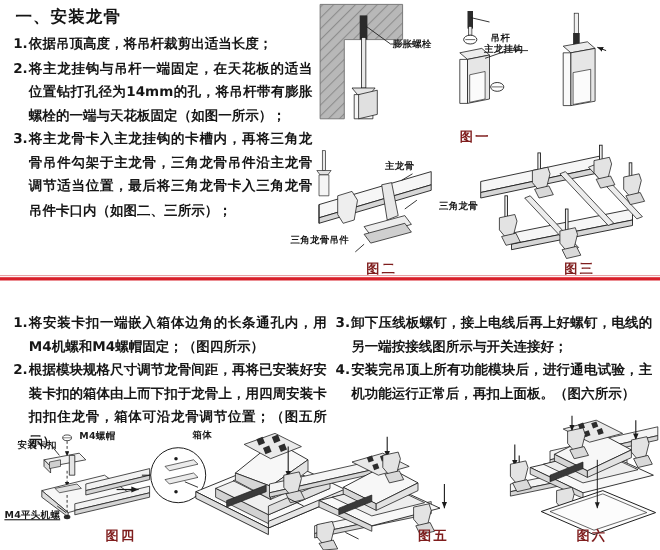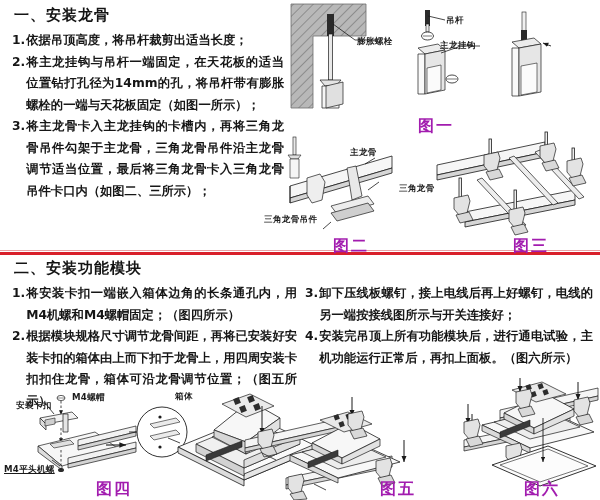--- a/index.html
+++ b/index.html
@@ -20,21 +20,21 @@
          line-height:21.5px;}
   .step{display:flex;margin-bottom:0px;}
   .step-num{flex:0 0 auto;padding-right:1px;white-space:nowrap;}
   .step-txt{flex:1 1 auto;text-align:justify;text-justify:inter-ideograph;}
 
   
   .divider{position:absolute;left:0;width:600px;height:3px;background:#d8202a;}
   .divider .hair{position:absolute;left:0;top:-2px;width:600px;height:1px;background:#e8a0a4;}
 
   
-  .fig-cap{position:absolute;font-size:16px;font-weight:bold;color:#a21caf;letter-spacing:2px;}
+  .fig-cap{position:absolute;font-size:12px;font-weight:bold;color:#7f1d1d;letter-spacing:2px;}
 
   
   .lbl{position:absolute;font-size:8.6px;font-weight:bold;color:#1b1b1b;
        white-space:nowrap;line-height:10.5px;letter-spacing:.3px;}
   .lbl.multi{white-space:normal;width:46px;}
 
   
   .art{position:absolute;left:0;top:0;width:600px;height:500px;pointer-events:none;}
   svg{display:block;overflow:visible;}
 </style>
@@ -57,21 +57,20 @@
     <div class="step">
       <span class="step-num">3.</span>
       <span class="step-txt">将主龙骨卡入主龙挂钩的卡槽内，再将三角龙骨吊件勾架于主龙骨，三角龙骨吊件沿主龙骨调节适当位置，最后将三角龙骨卡入三角龙骨吊件卡口内（如图二、三所示）；</span>
     </div>
   </div>
 
   <div class="divider" style="top:252px;">
     <div class="hair"></div>
   </div>
 
-  <div class="sect-title" style="left:14px;top:259px;">二、安装功能模块</div>
 
   <div class="steps" style="left:12px;top:283px;width:285px;">
     <div class="step">
       <span class="step-num">1.</span>
       <span class="step-txt">将安装卡扣一端嵌入箱体边角的长条通孔内，用M4机螺和M4螺帽固定；（图四所示）</span>
     </div>
     <div class="step">
       <span class="step-num">2.</span>
       <span class="step-txt">根据模块规格尺寸调节龙骨间距，再将已安装好安装卡扣的箱体由上而下扣于龙骨上，用四周安装卡扣扣住龙骨，箱体可沿龙骨调节位置；（图五所示）</span>
     </div>
@@ -315,21 +314,21 @@
         <path d="M466,439 L479,436 L483,444 L470,447 Z"></path>
         <path d="M508,463 L521,460 L525,468 L512,471 Z"></path>
       </g>
       <path d="M492,465 L548,446 L596,466 L540,486 Z" fill="#fcfcfc" stroke="#1b1b1b" stroke-width="0.9"></path>
       <path d="M500,465 L548,449 L588,466 L540,482 Z" fill="none" stroke="#1b1b1b" stroke-width="0.6"></path>
       <line x1="543" y1="418" x2="543" y2="462" stroke="#1b1b1b" stroke-width="0.9" marker-end="url(#ah)"></line>
     </g>
   </svg>
 
   <div class="lbl" style="left:357px;top:36px;">膨胀螺栓</div>
-  <div class="lbl" style="left:446px;top:15px;">吊杆</div>
+  <div class="lbl" style="left:446px;top:30px;">吊杆</div>
   <div class="lbl" style="left:440px;top:40px;">主龙挂钩</div>
 
   <div class="lbl" style="left:310px;top:147px;margin-left:40px;">主龙骨</div>
   <div class="lbl" style="left:379px;top:183px;margin-left:20px;">三角龙骨</div>
   <div class="lbl" style="left:264px;top:214px;">三角龙骨吊件</div>
 
   <div class="lbl" style="left:4px;top:400px;margin-left:12px;">安装卡扣</div>
   <div class="lbl" style="left:72px;top:392px;">M4螺帽</div>
   <div class="lbl" style="left:4px;top:464px;text-decoration:underline;">M4平头机螺</div>
   <div class="lbl" style="left:175px;top:391px;">箱体</div>

